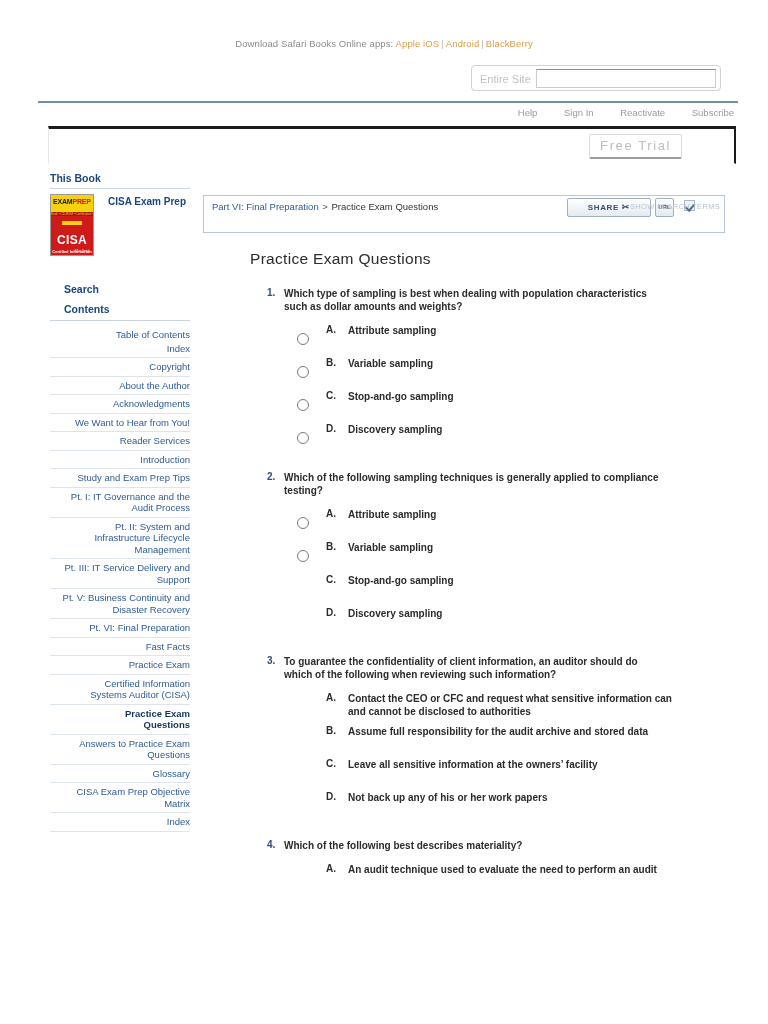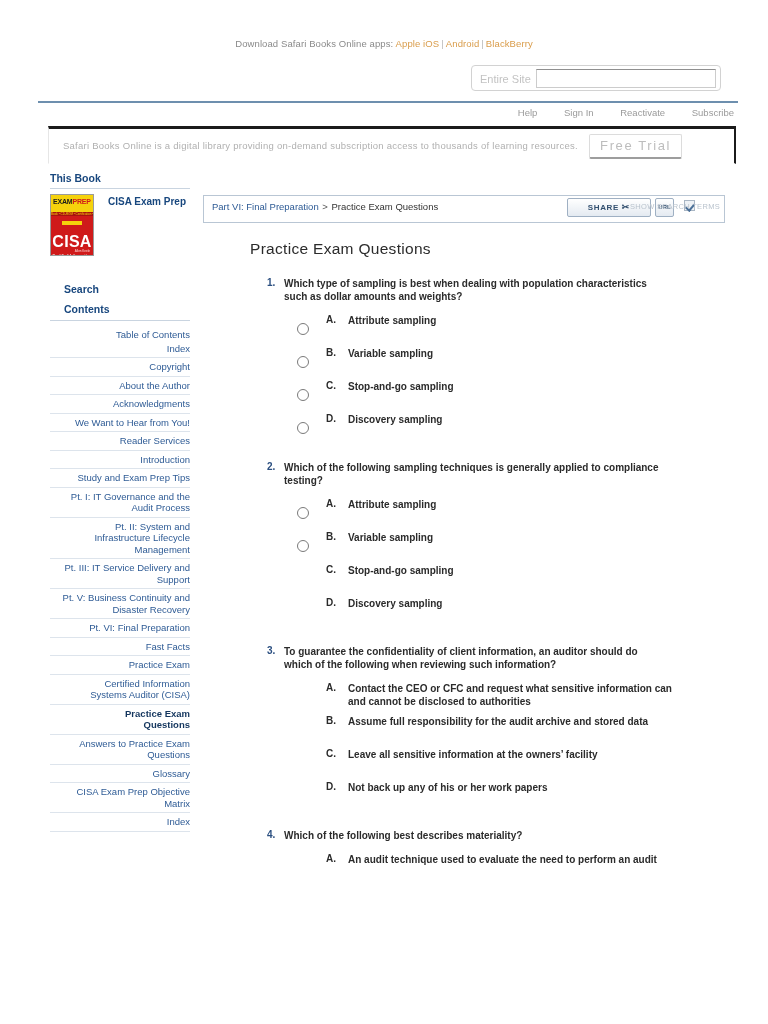--- a/index.html
+++ b/index.html
@@ -189,21 +189,21 @@
   }
   .bc-badge {
     margin: 5px auto 2px auto;
     width: 20px;
     height: 4px;
     background: #f5d20c;
   }
   .bc-title {
     text-align: center;
     color: #ffffff;
-    font-size: 16px;
+    font-size: 12px;
     font-weight: bold;
     letter-spacing: .3px;
     margin-top: 8px;
   }
   .bc-sub {
     text-align: center;
     color: #ffffff;
     font-size: 4px;
     font-weight: bold;
     line-height: 5px;
@@ -257,21 +257,21 @@
 
   
   .content {
     position: absolute;
     left: 203px;
     top: 195px;
     width: 522px;
   }
   .crumb-bar {
     position: relative;
-    height: 28px;
+    height: 38px;
     border: 1px solid #b9c6d4;
     background: #ffffff;
     box-sizing: border-box;
   }
   .crumb-text {
     position: absolute;
     left: 8px;
     top: 5px;
     font-size: 9.5px;
     color: #2e5b95;
@@ -427,21 +427,20 @@
 <div class="blue-rule"></div>
 
 <div class="account-nav">
   <a href="#">Help</a>
   <a href="#">Sign In</a>
   <a href="#">Reactivate</a>
   <a href="#">Subscribe</a>
 </div>
 
 <div class="banner">
-  <span class="banner-text">Safari Books Online is a digital library providing on-demand subscription access to thousands of learning resources.</span>
   <button class="free-trial-btn">Free Trial</button>
 </div>
 
 <div class="sidebar">
   <div class="sb-head">This Book</div>
   <div class="sb-rule"></div>
 
   <div class="book-row">
     <div class="book-cover">
       <div class="bc-top">

